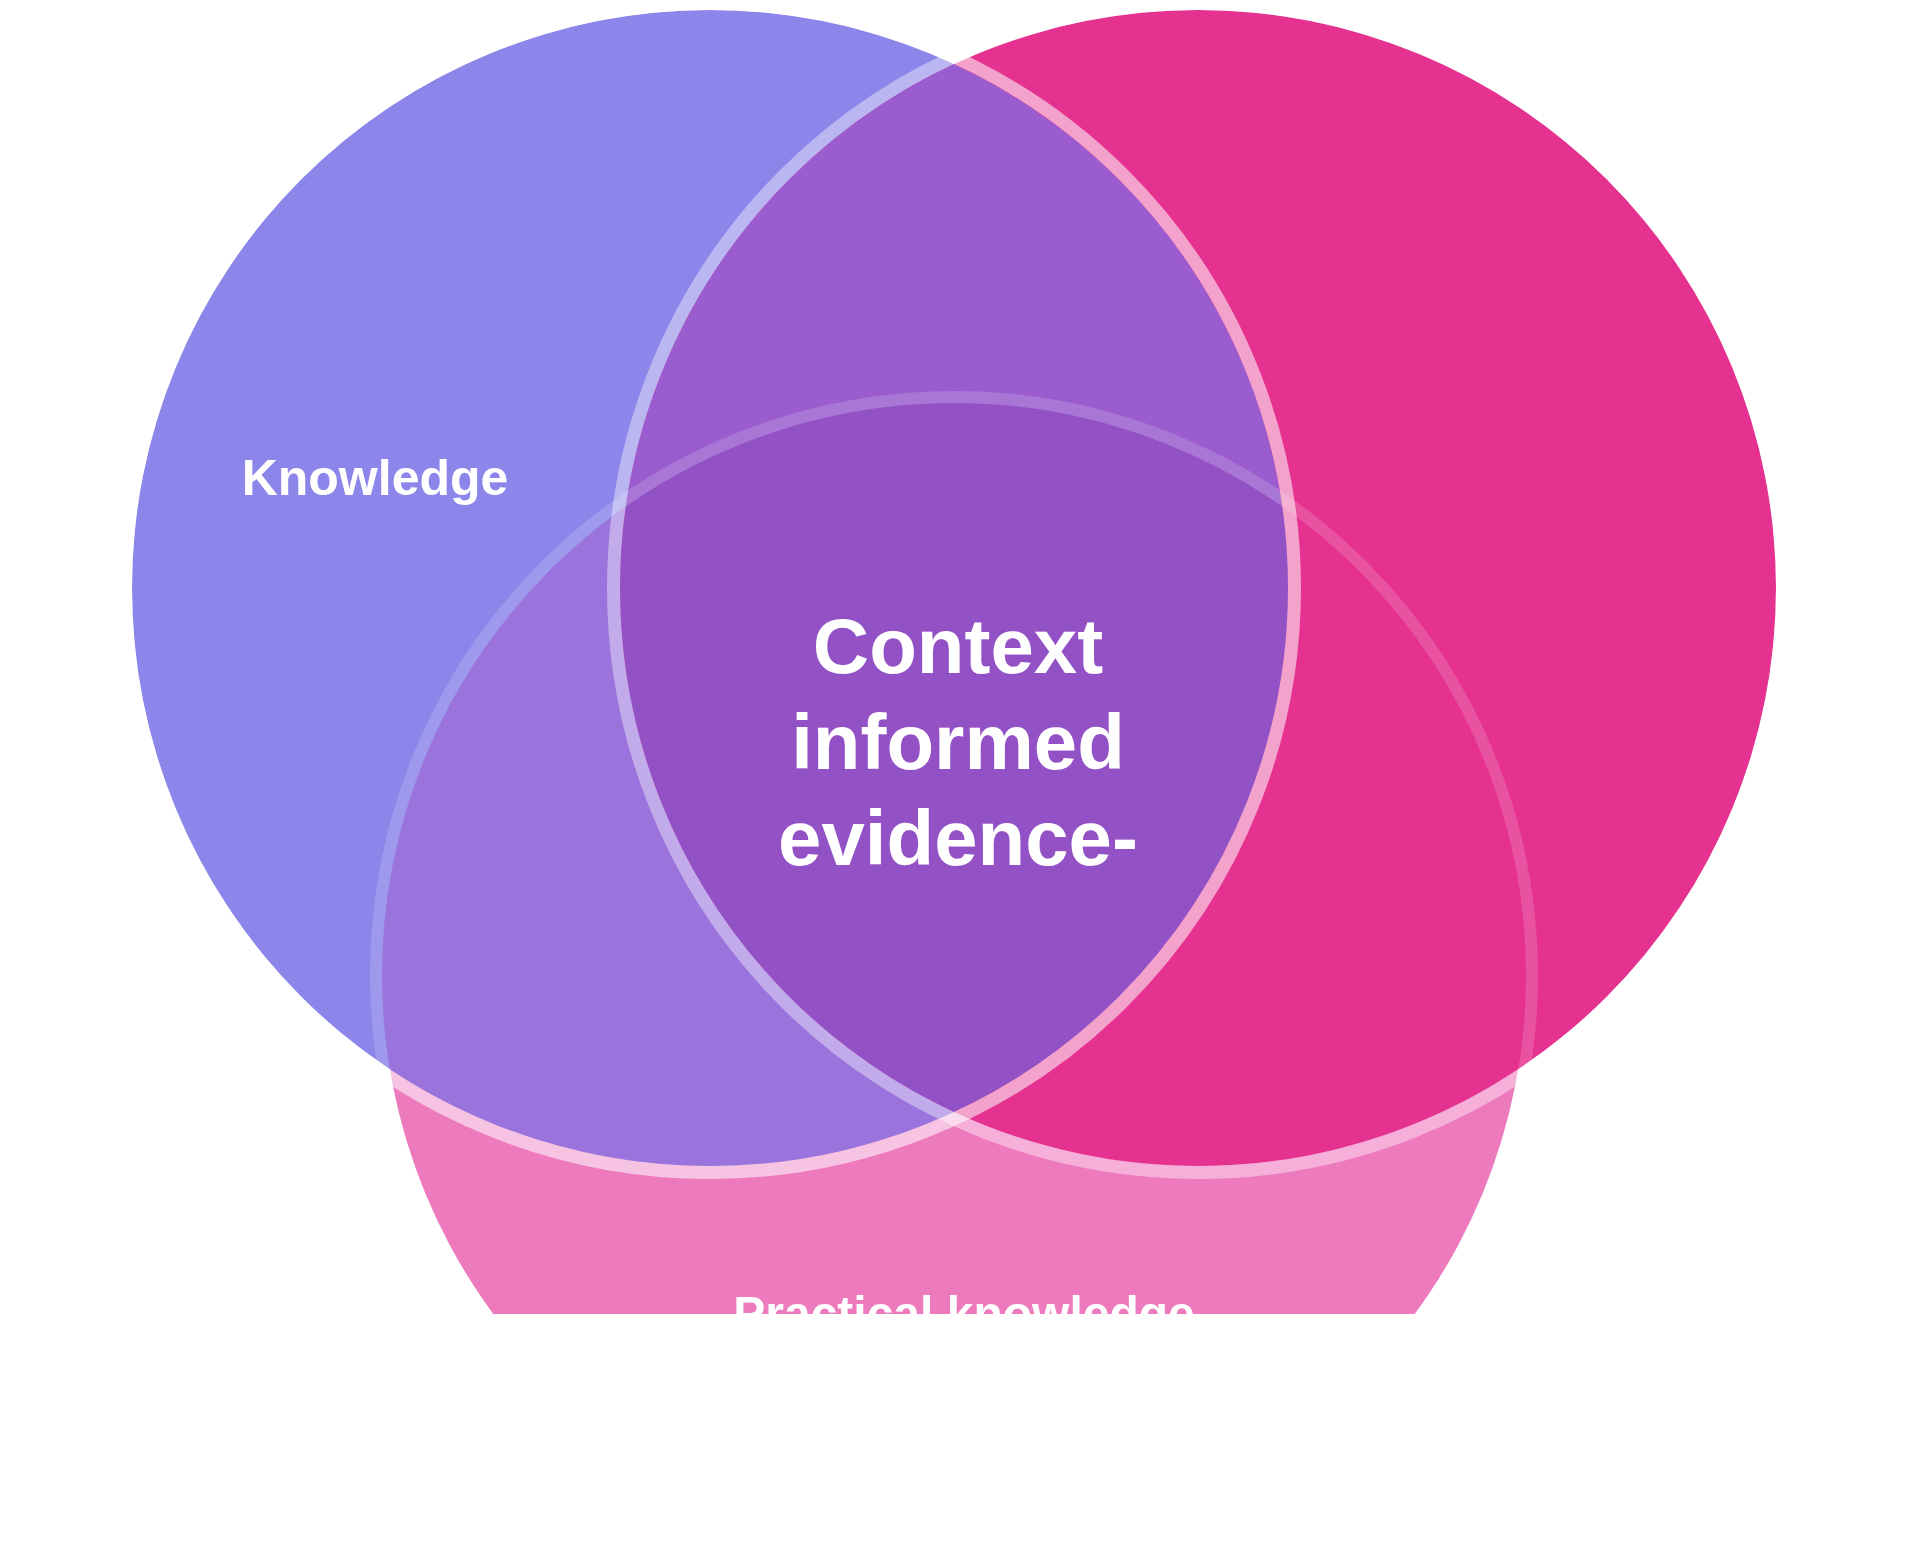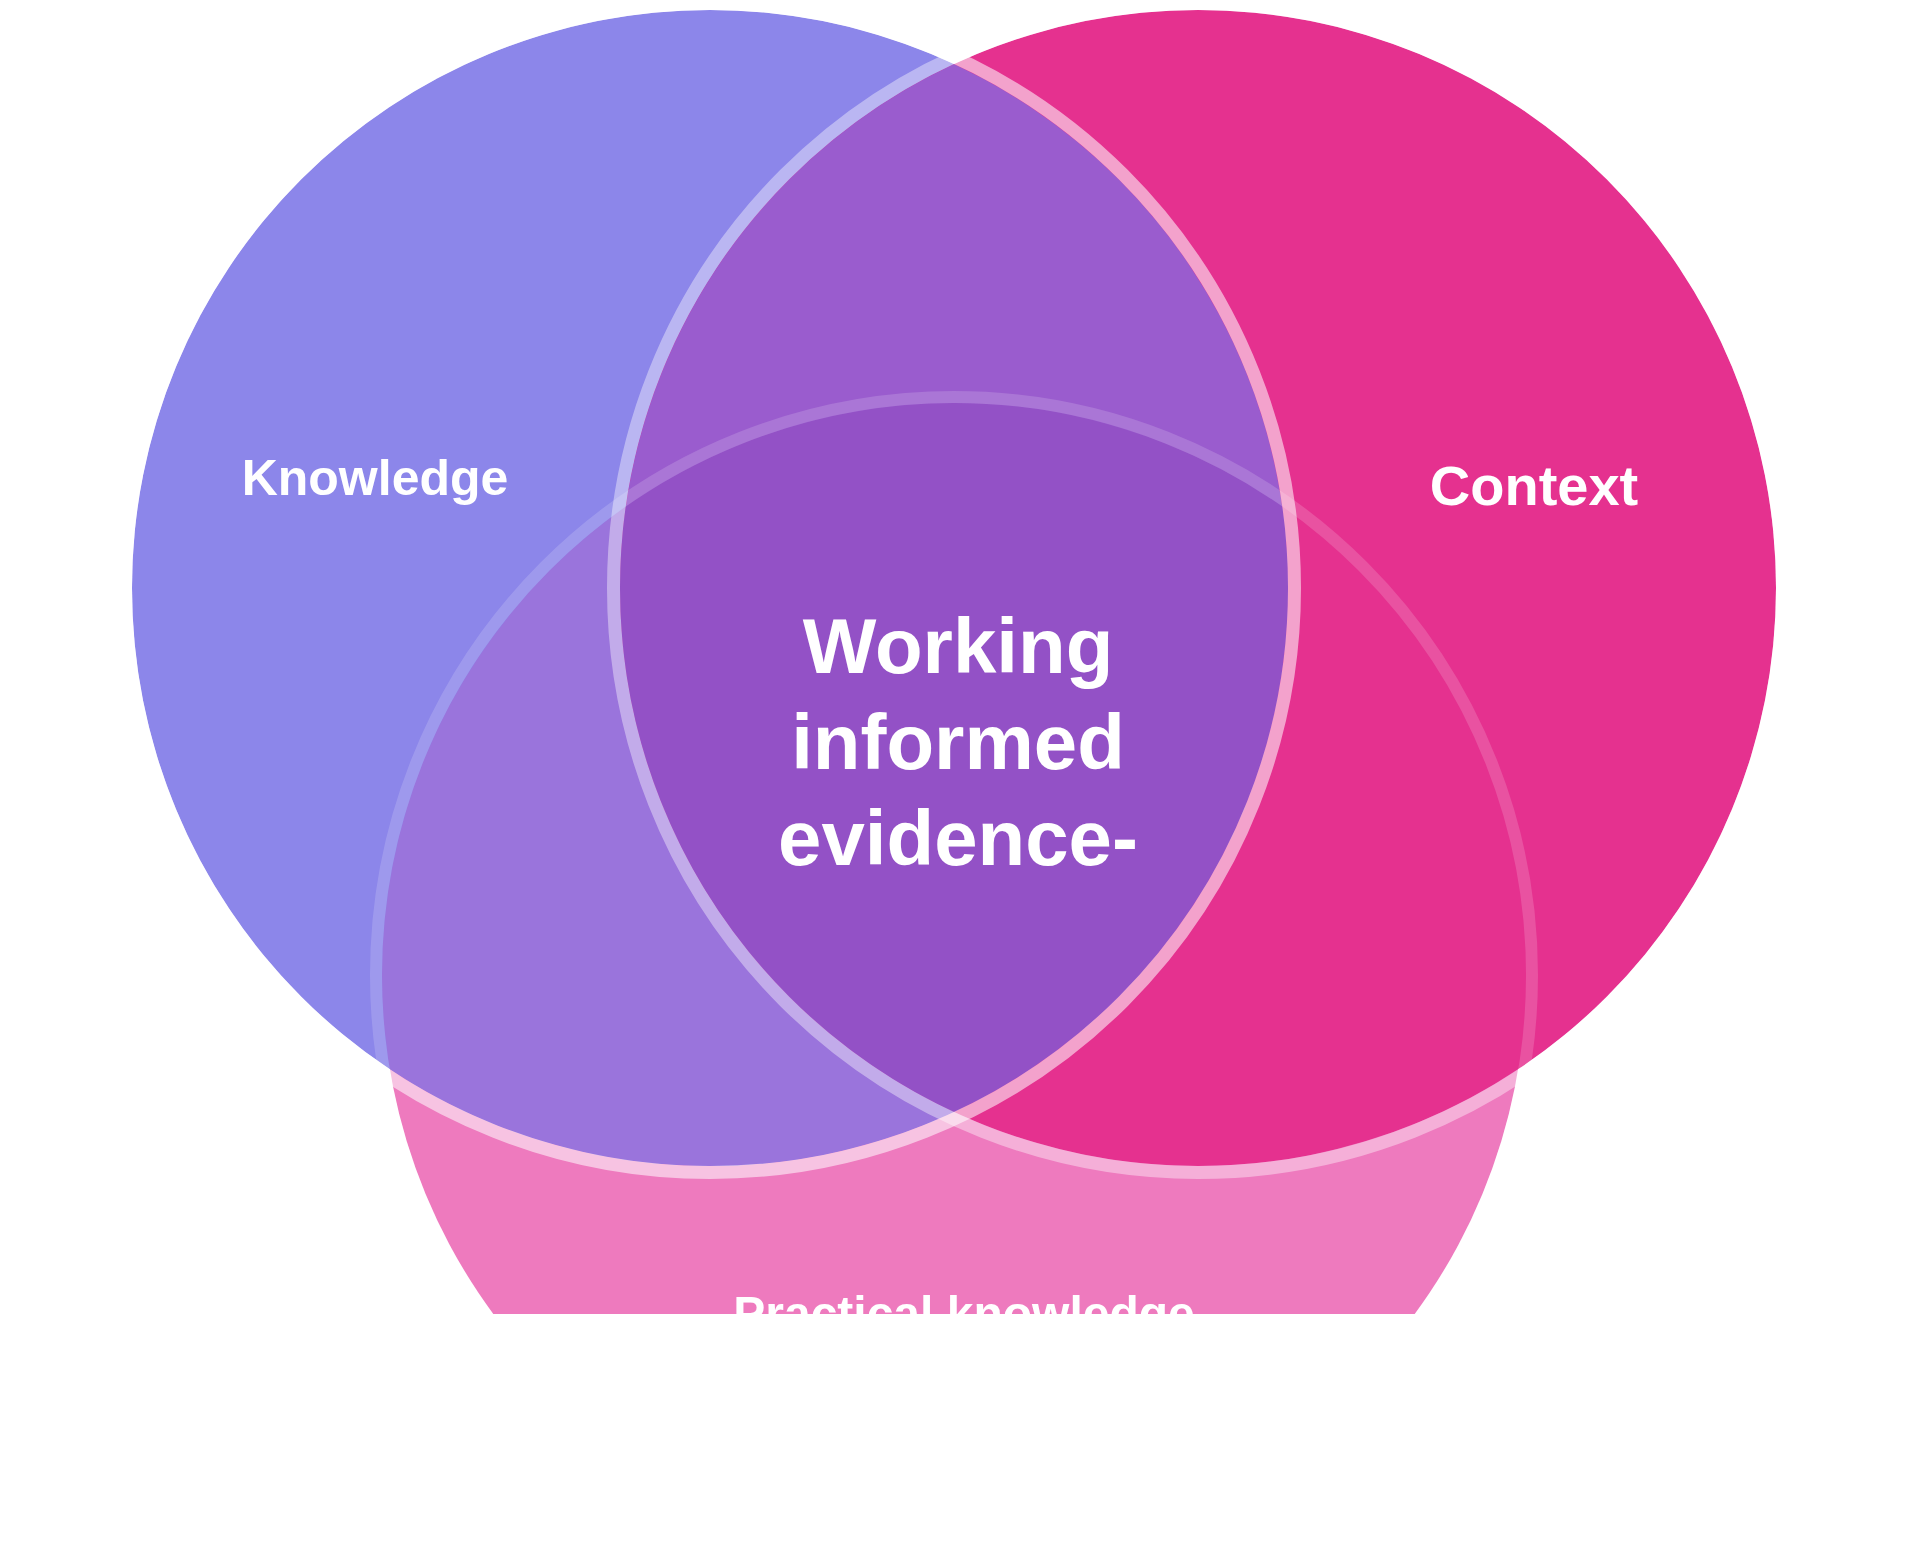--- a/index.html
+++ b/index.html
@@ -96,26 +96,23 @@
 
     <circle cx="710" cy="588" r="584.5" fill="none" stroke-width="13" stroke="rgba(255,255,255,0.55)"></circle>
 
     <circle cx="1198" cy="588" r="584.5" fill="none" stroke-width="13" stroke="rgba(255,255,255,0.40)"></circle>
   </svg>
 
   <div class="venn-label label-research">
     <span class="line">Knowledge</span>
   </div>
 
-  <div class="venn-label label-context">
-    <span class="line">Context</span>
-  </div>
 
   <div class="venn-label label-center">
-    <span class="line">Working</span>
+    <span class="line">Context</span>
     <span class="line">informed</span>
     <span class="line">evidence-</span>
   </div>
 
   <div class="venn-label label-practical">
     <span class="line">Practical knowledge</span>
   </div>
 
 </div>
 

